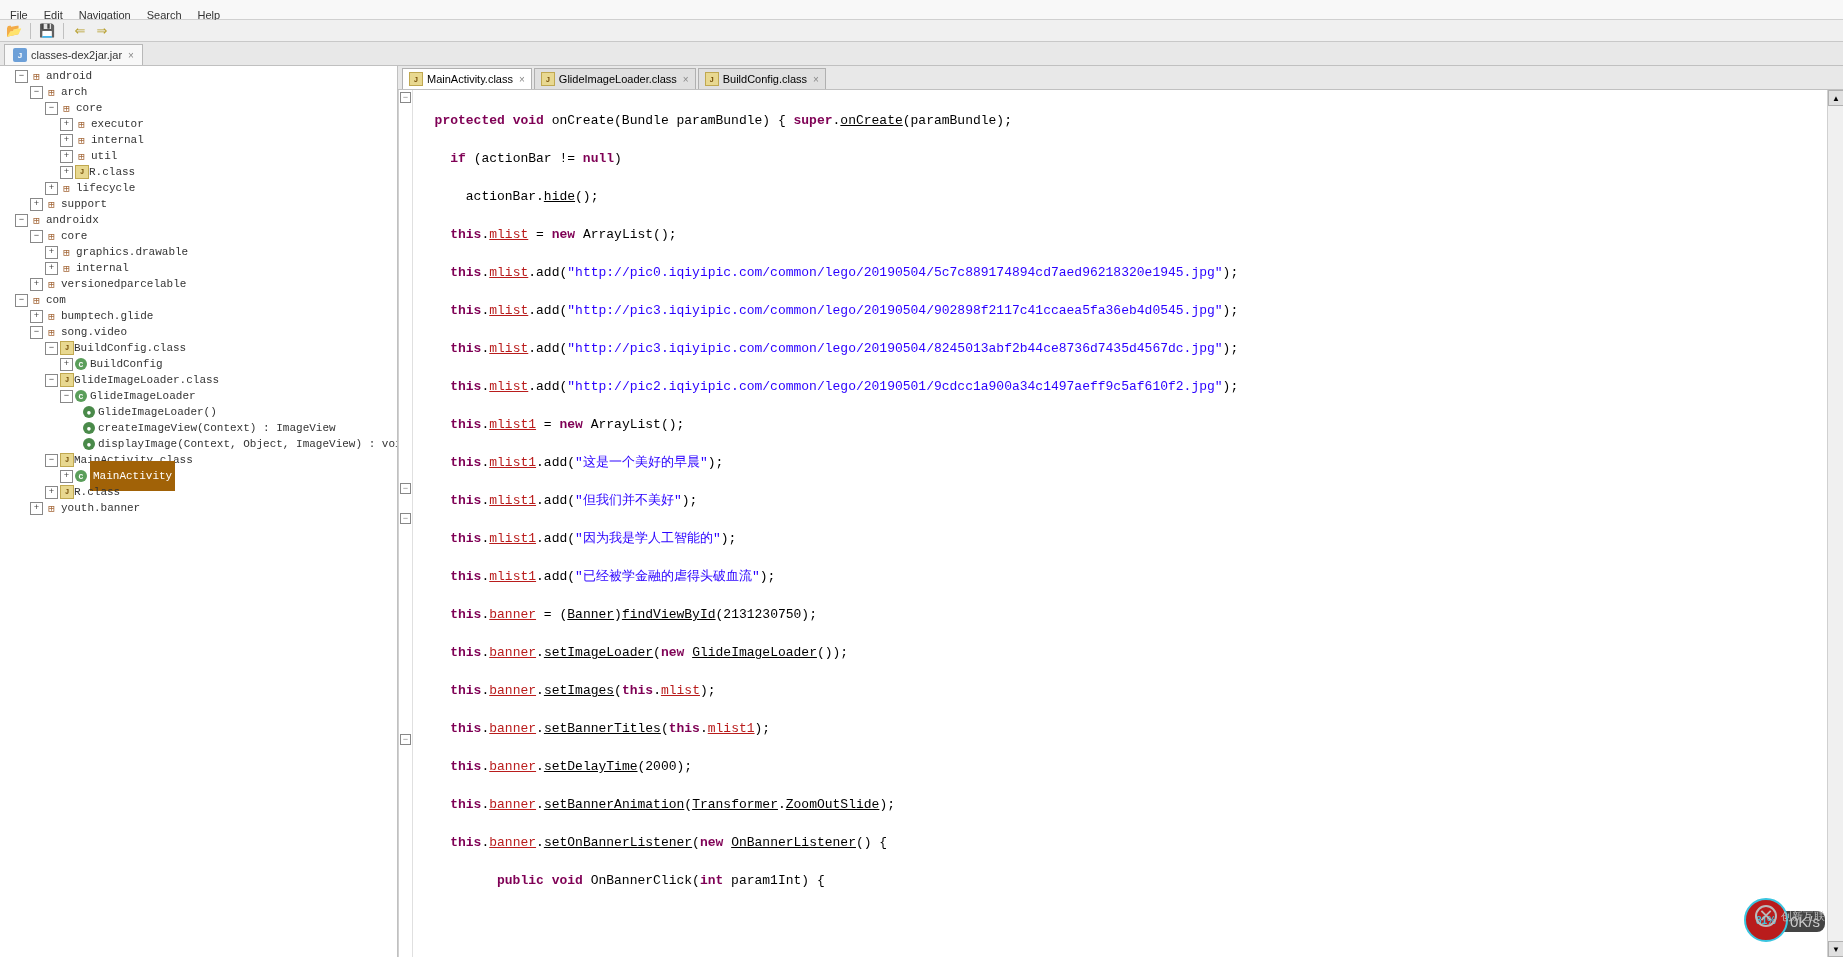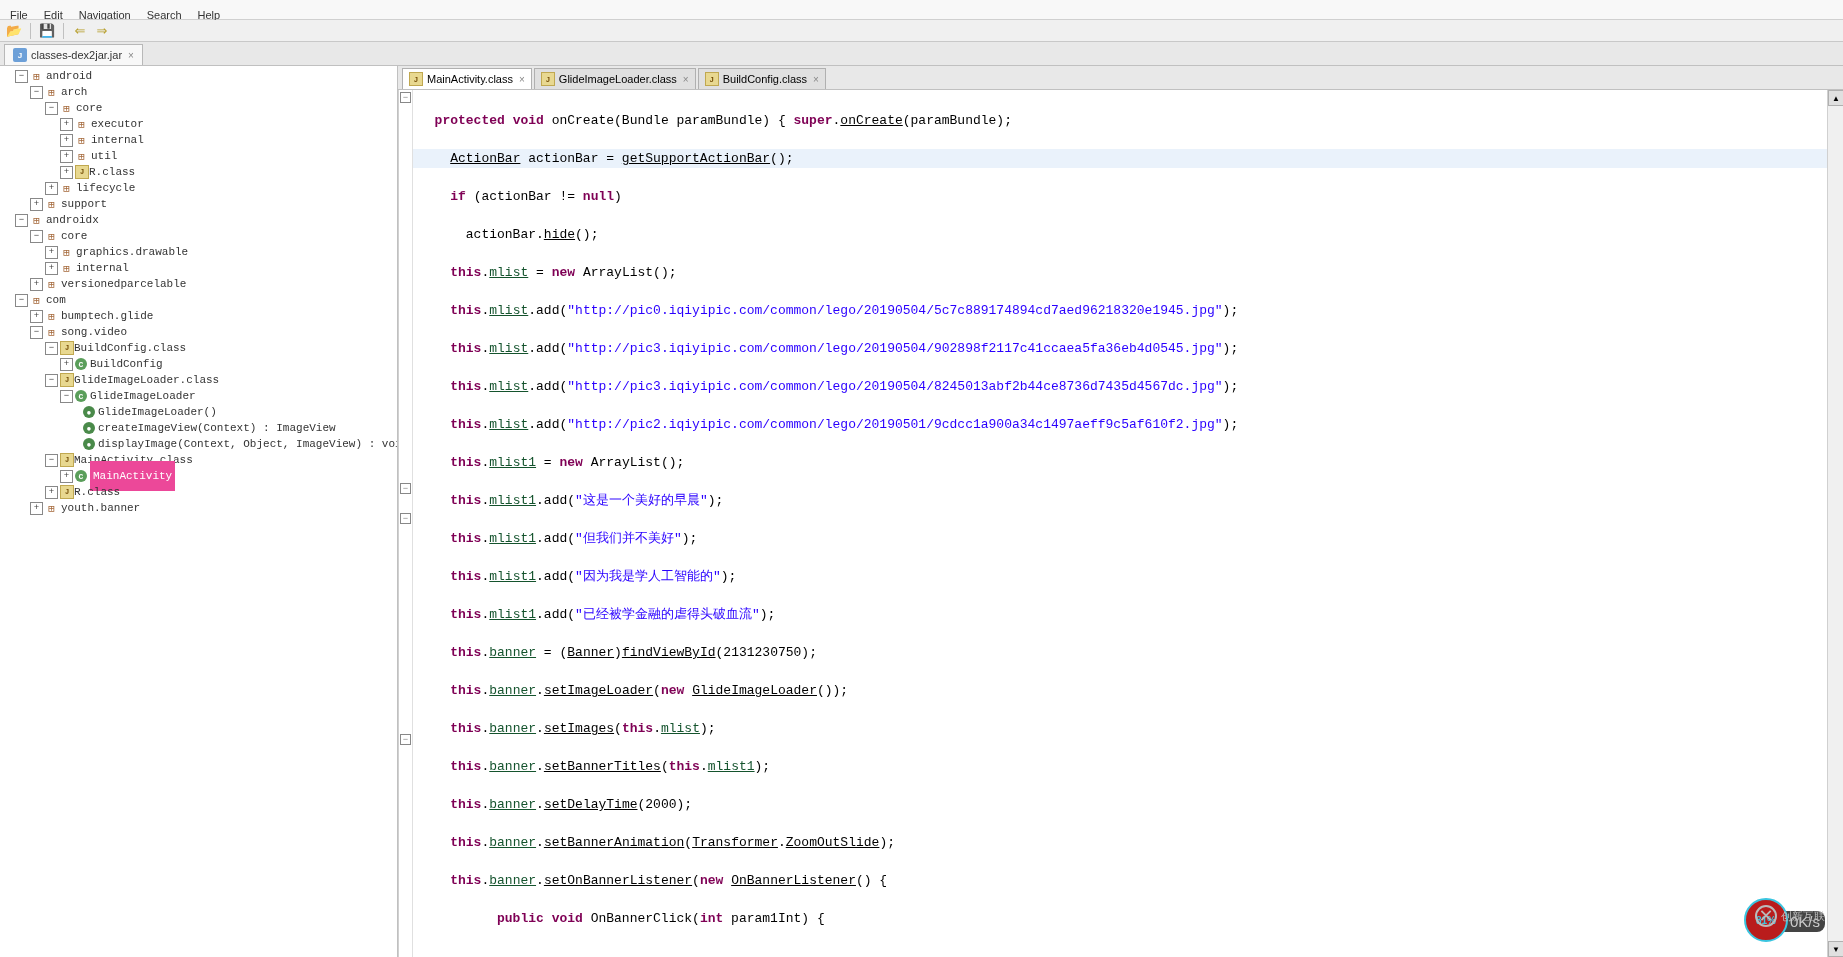--- a/index.html
+++ b/index.html
@@ -146,21 +146,21 @@
   background: #4a8a4a;
   color: white;
   font-size: 8px;
   display: inline-flex;
   align-items: center;
   justify-content: center;
   margin-right: 3px;
   flex-shrink: 0;
 }
 .selected-node {
-  background: #ec4899;
+  background: #a16207;
   color: white;
   padding: 9px 3px;
 }
 .editor-panel {
   flex: 1;
   display: flex;
   flex-direction: column;
   background: #f0f0f0;
 }
 .editor-tabs {
@@ -238,21 +238,21 @@
 .highlight-line {
   background: #eaf2fb;
   display: block;
   margin-left: -6px;
   margin-right: -6px;
   padding-left: 6px;
   padding-right: 6px;
 }
 .kw { color: #7f0055; font-weight: bold; }
 .str { color: #2a00ff; }
-.field { color: #14532d; text-decoration: underline; }
+.field { color: #b91c1c; text-decoration: underline; }
 .staticm { text-decoration: underline; }
 .typeu { text-decoration: underline; }
 .scrollbar-right {
   width: 16px;
   background: #f0f0f0;
   border-left: 1px solid #d0d0d0;
   position: relative;
 }
 .scroll-arrow {
   width: 16px; height: 16px;
@@ -581,21 +581,20 @@
         <div class="fold-marker">−</div>
         <div style="height:380px"></div>
         <div class="fold-marker">−</div>
         <div style="height:19px"></div>
         <div class="fold-marker">−</div>
         <div style="height:210px"></div>
         <div class="fold-marker">−</div>
       </div>
       <div class="code-lines">
 <div class="code-line">  <span class="kw">protected</span><span> </span><span class="kw">void</span><span> onCreate(Bundle paramBundle) { </span><span class="kw">super</span><span>.</span><span class="staticm">onCreate</span><span>(paramBundle);</span></div>
-<div class="code-line highlight-line">    <span class="typeu">ActionBar</span><span> actionBar = </span><span class="staticm">getSupportActionBar</span><span>();</span></div>
 <div class="code-line">    <span class="kw">if</span><span> (actionBar != </span><span class="kw">null</span><span>)</span></div>
 <div class="code-line">      <span>actionBar.</span><span class="staticm">hide</span><span>();</span></div>
 <div class="code-line">    <span class="kw">this</span><span>.</span><span class="field">mlist</span><span> = </span><span class="kw">new</span><span> ArrayList();</span></div>
 <div class="code-line">    <span class="kw">this</span><span>.</span><span class="field">mlist</span><span>.add(</span><span class="str">"http://pic0.iqiyipic.com/common/lego/20190504/5c7c889174894cd7aed96218320e1945.jpg"</span><span>);</span></div>
 <div class="code-line">    <span class="kw">this</span><span>.</span><span class="field">mlist</span><span>.add(</span><span class="str">"http://pic3.iqiyipic.com/common/lego/20190504/902898f2117c41ccaea5fa36eb4d0545.jpg"</span><span>);</span></div>
 <div class="code-line">    <span class="kw">this</span><span>.</span><span class="field">mlist</span><span>.add(</span><span class="str">"http://pic3.iqiyipic.com/common/lego/20190504/8245013abf2b44ce8736d7435d4567dc.jpg"</span><span>);</span></div>
 <div class="code-line">    <span class="kw">this</span><span>.</span><span class="field">mlist</span><span>.add(</span><span class="str">"http://pic2.iqiyipic.com/common/lego/20190501/9cdcc1a900a34c1497aeff9c5af610f2.jpg"</span><span>);</span></div>
 <div class="code-line">    <span class="kw">this</span><span>.</span><span class="field">mlist1</span><span> = </span><span class="kw">new</span><span> ArrayList();</span></div>
 <div class="code-line">    <span class="kw">this</span><span>.</span><span class="field">mlist1</span><span>.add(</span><span class="str">"这是一个美好的早晨"</span><span>);</span></div>
 <div class="code-line">    <span class="kw">this</span><span>.</span><span class="field">mlist1</span><span>.add(</span><span class="str">"但我们并不美好"</span><span>);</span></div>

